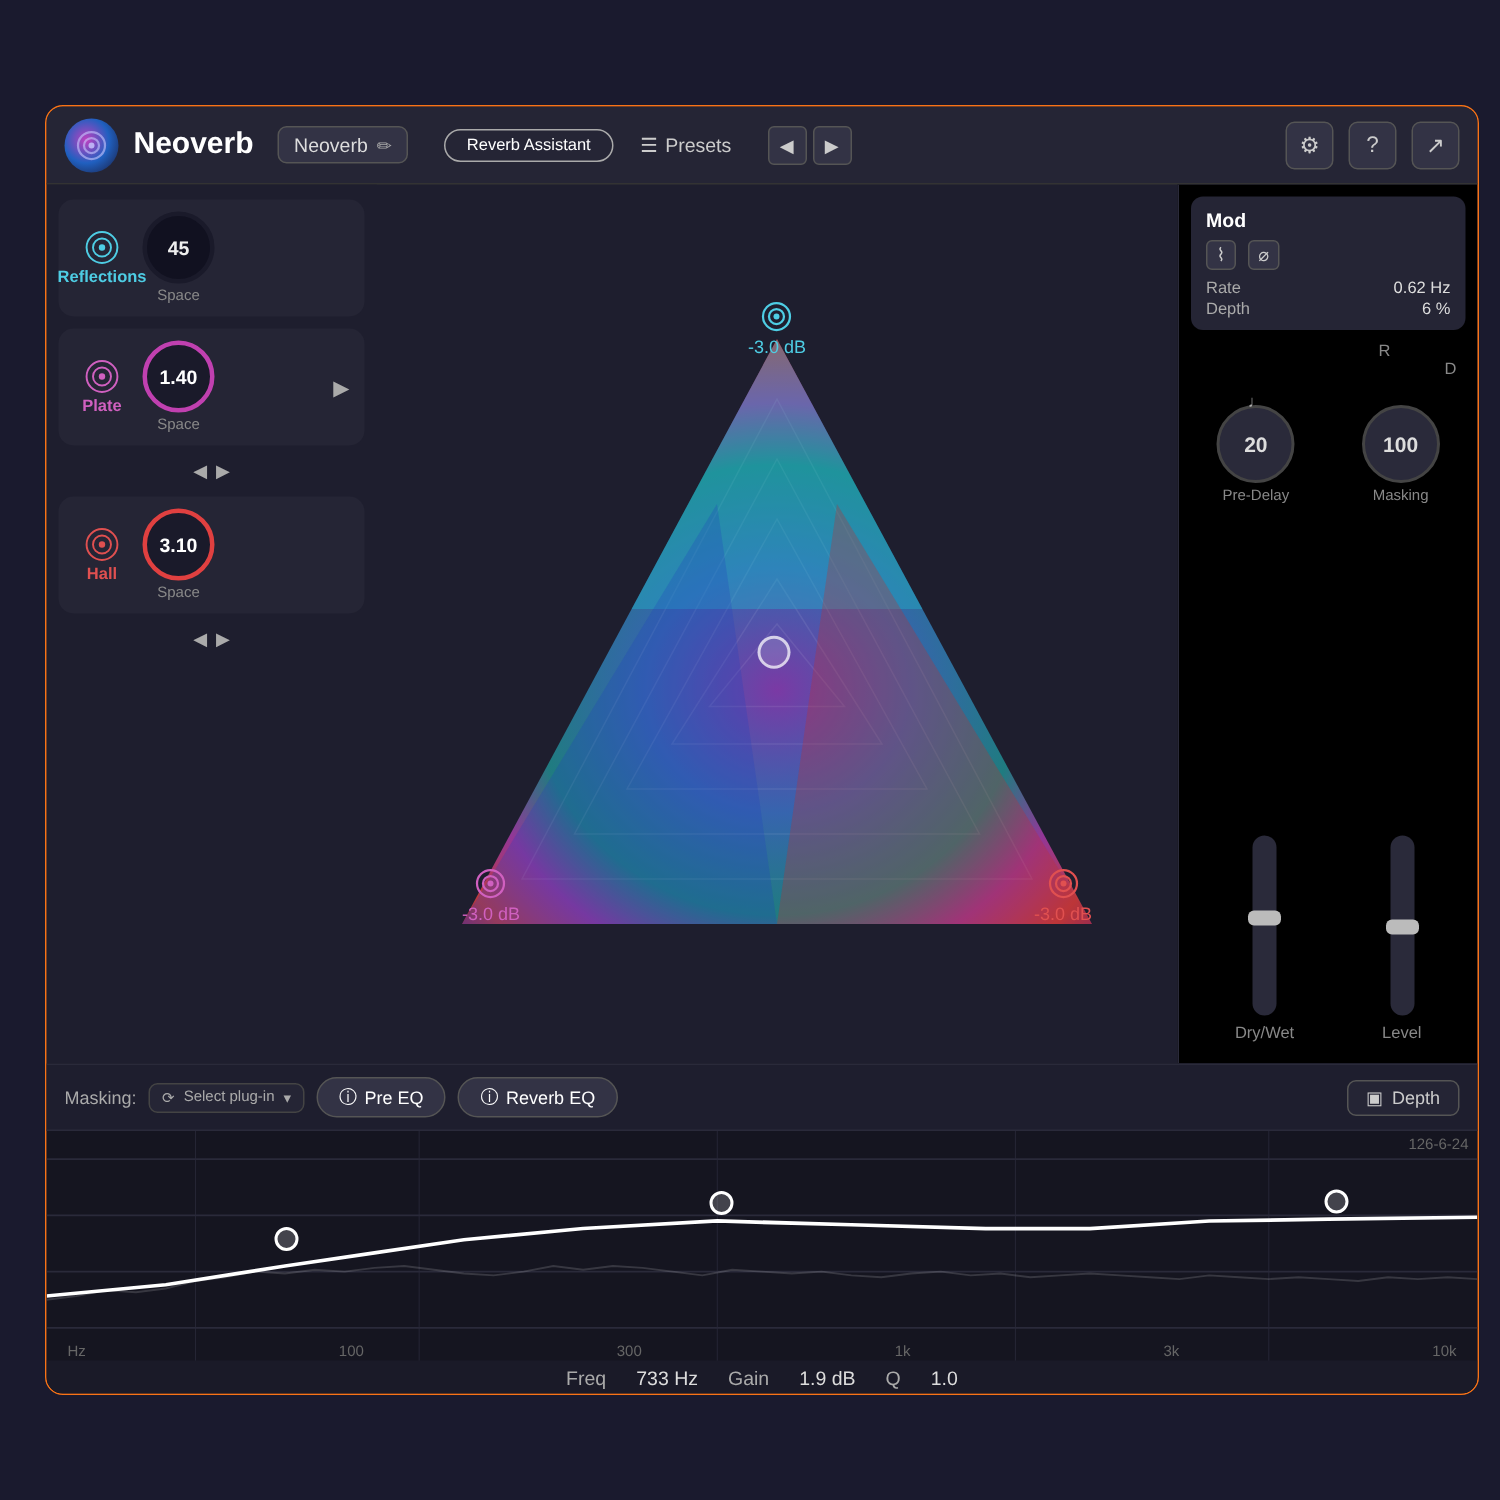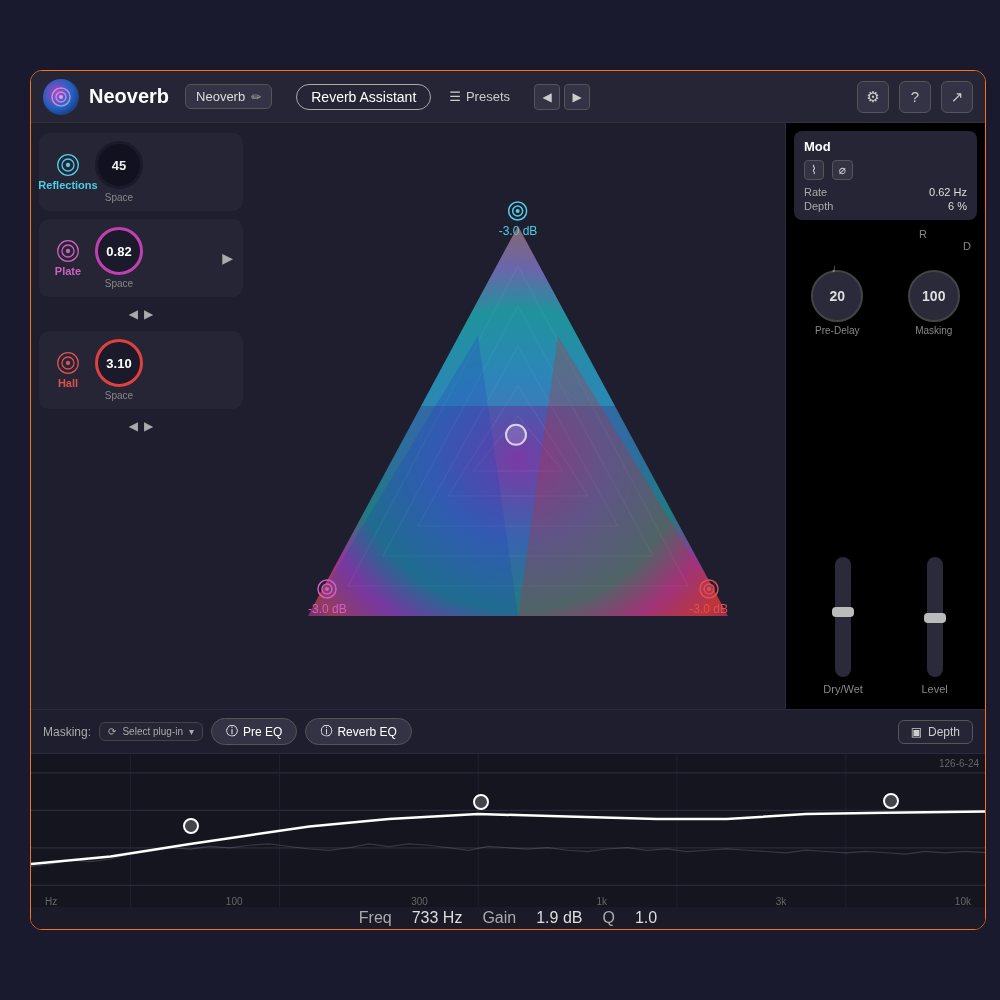--- a/index.html
+++ b/index.html
@@ -60,21 +60,21 @@
       display: flex;
       align-items: center;
       gap: 6px;
     }
     .pencil-icon { color: #aaa; font-size: 12px; }
     .btn-reverb-assistant {
       background: transparent;
       border: 1.5px solid #aaa;
       border-radius: 20px;
       color: #fff;
-      font-size: 14px;
+      font-size: 11px;
       padding: 4px 14px;
       cursor: pointer;
       margin-left: 14px;
     }
     .btn-presets {
       background: transparent;
       border: none;
       color: #ccc;
       font-size: 13px;
       padding: 4px 8px;
@@ -491,21 +491,21 @@
       position: absolute;
       bottom: 0;
       left: 0;
       right: 0;
       height: 22px;
       background: #1a1a28;
       display: flex;
       align-items: center;
       justify-content: center;
       gap: 20px;
-      font-size: 16px;
+      font-size: 13px;
       color: #aaa;
     }
     .eq-info-val { color: #ddd; }
     .eq-node {
       position: absolute;
       width: 16px;
       height: 16px;
       border-radius: 50%;
       border: 2px solid #fff;
       background: rgba(255,255,255,0.2);
@@ -571,21 +571,21 @@
         <div class="reverb-icon">
           <svg width="28" height="28" viewBox="0 0 28 28">
             <circle cx="14" cy="14" r="12" fill="none" stroke="#d060c0" stroke-width="1.5"></circle>
             <circle cx="14" cy="14" r="7" fill="none" stroke="#d060c0" stroke-width="1.5"></circle>
             <circle cx="14" cy="14" r="2.5" fill="#d060c0"></circle>
           </svg>
           <span class="reverb-icon-label plate-color">Plate</span>
         </div>
         <div class="knob-container">
           <div class="knob knob-plate">
-            <span>0.82</span>
+            <span>1.40</span>
           </div>
           <span class="knob-label">Space</span>
         </div>
         <div class="row-right">
           <button class="expand-btn">▶</button>
         </div>
       </div>
       <div class="row-arrows" style="justify-content:center; padding:2px 0;">
         <button class="arrow-btn">◀</button>
         <button class="arrow-btn">▶</button>

